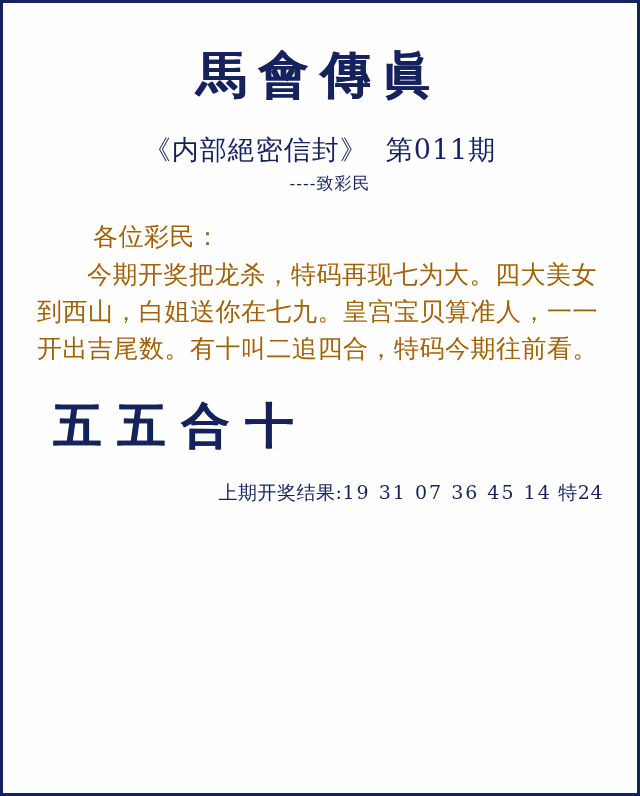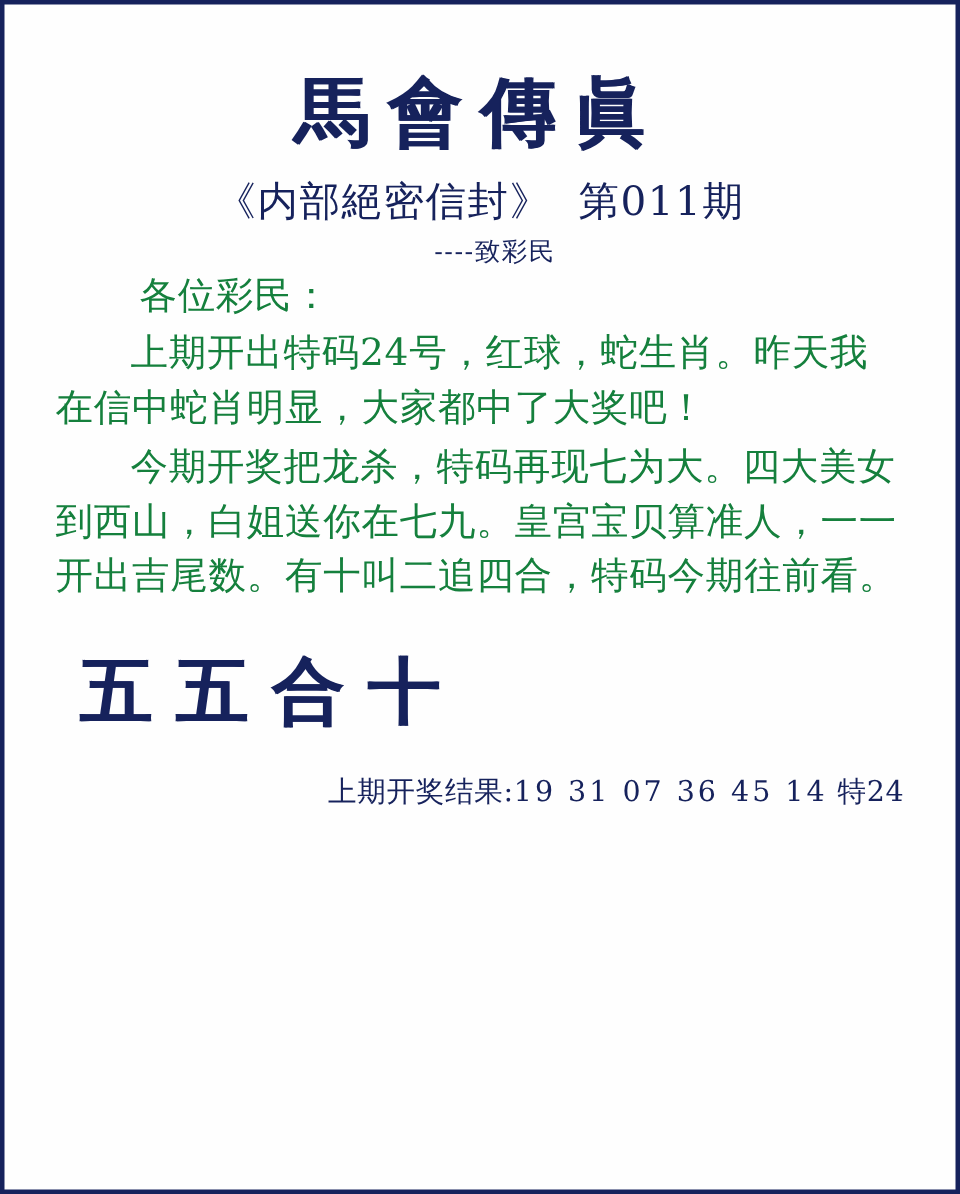--- a/index.html
+++ b/index.html
@@ -37,40 +37,41 @@
     color: #16225c;
     line-height: 1.05;
     font-family: "DejaVu Serif", "Liberation Serif", serif;
     text-shadow: 1px 0 0 #16225c;
     margin-top: 6px;
   }
   .subtitle {
     text-align: center;
     font-size: 27px;
     color: #16225c;
-    margin-top: 14px;
+    margin-top: 30px;
     letter-spacing: 1px;
     white-space: nowrap;
   }
   .subtitle .issue {
     margin-left: 18px;
     letter-spacing: 1px;
   }
   .dedication {
     text-align: center;
     font-size: 17px;
     color: #16225c;
     margin-top: 4px;
     letter-spacing: 1px;
     padding-left: 20px;
   }
   .body-text {
+    margin-top: 24px;
     font-size: 25px;
     line-height: 1.47;
-    color: #15803d;
+    color: #a16207;
     letter-spacing: 0.5px;
   }
   .greet {
     padding-left: 56px;
   }
   .hello {
     padding-left: 140px;
     margin-top: 2px;
   }
   .para {
@@ -112,21 +113,20 @@
     <div class="title">馬會傳眞</div>
 
     <div class="subtitle">
       <span>《内部絕密信封》</span><span class="issue">第011期</span>
     </div>
 
     <div class="dedication">----致彩民</div>
 
     <div class="body-text">
       <div class="greet">各位彩民：</div>
-      <div class="para">上期开出特码24号，红球，蛇生肖。昨天我在信中蛇肖明显，大家都中了大奖吧！</div>
       <div class="para2">今期开奖把龙杀，特码再现七为大。四大美女到西山，白姐送你在七九。皇宫宝贝算准人，一一开出吉尾数。有十叫二追四合，特码今期往前看。</div>
     </div>
 
     <div class="bigline">五五合十</div>
 
     <div class="footer">
       <span>上期开奖结果:</span><span class="nums">19 31 07 36 45 14</span> <span>特24</span>
     </div>
 
   </div>

